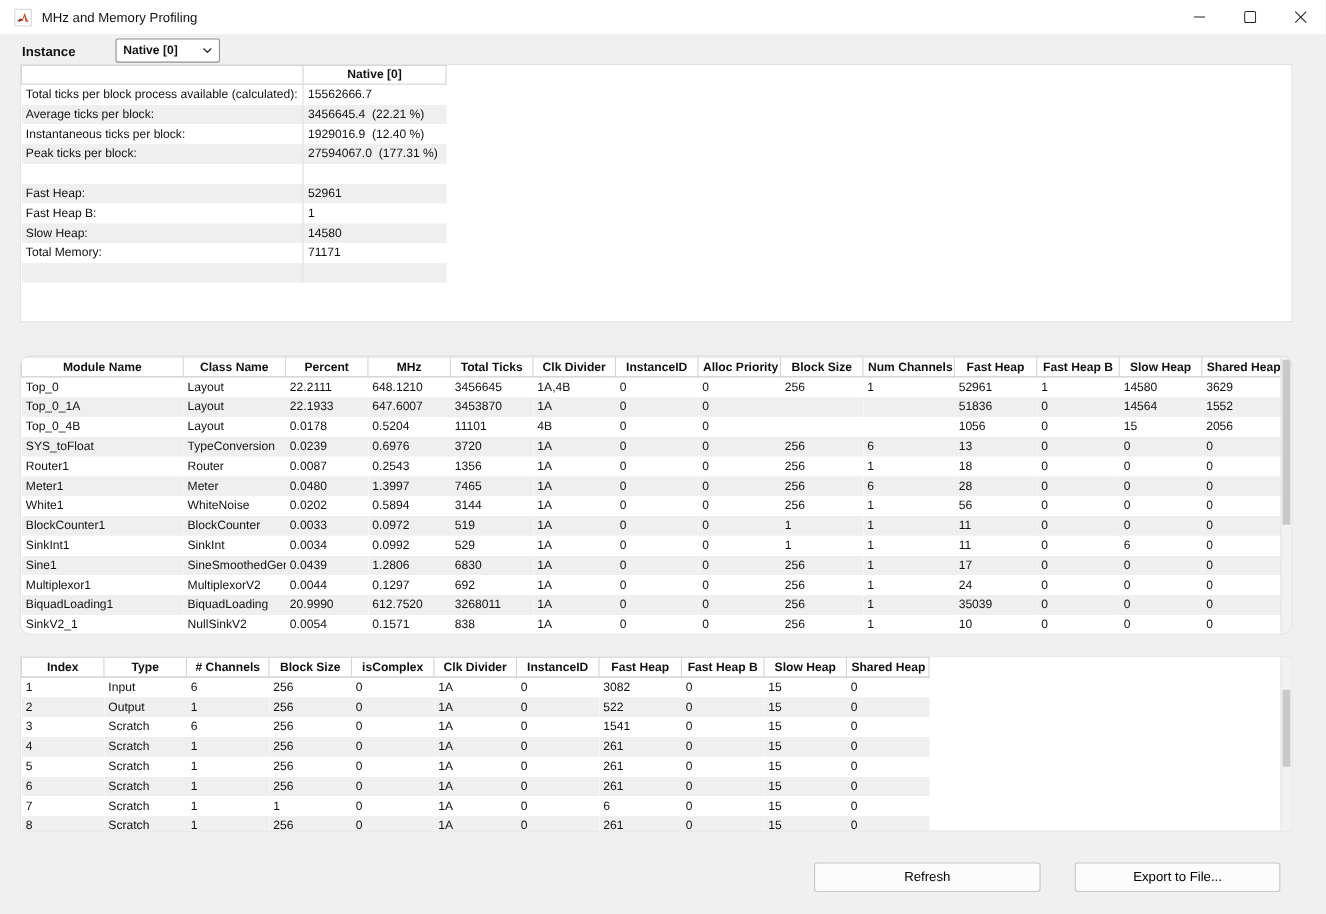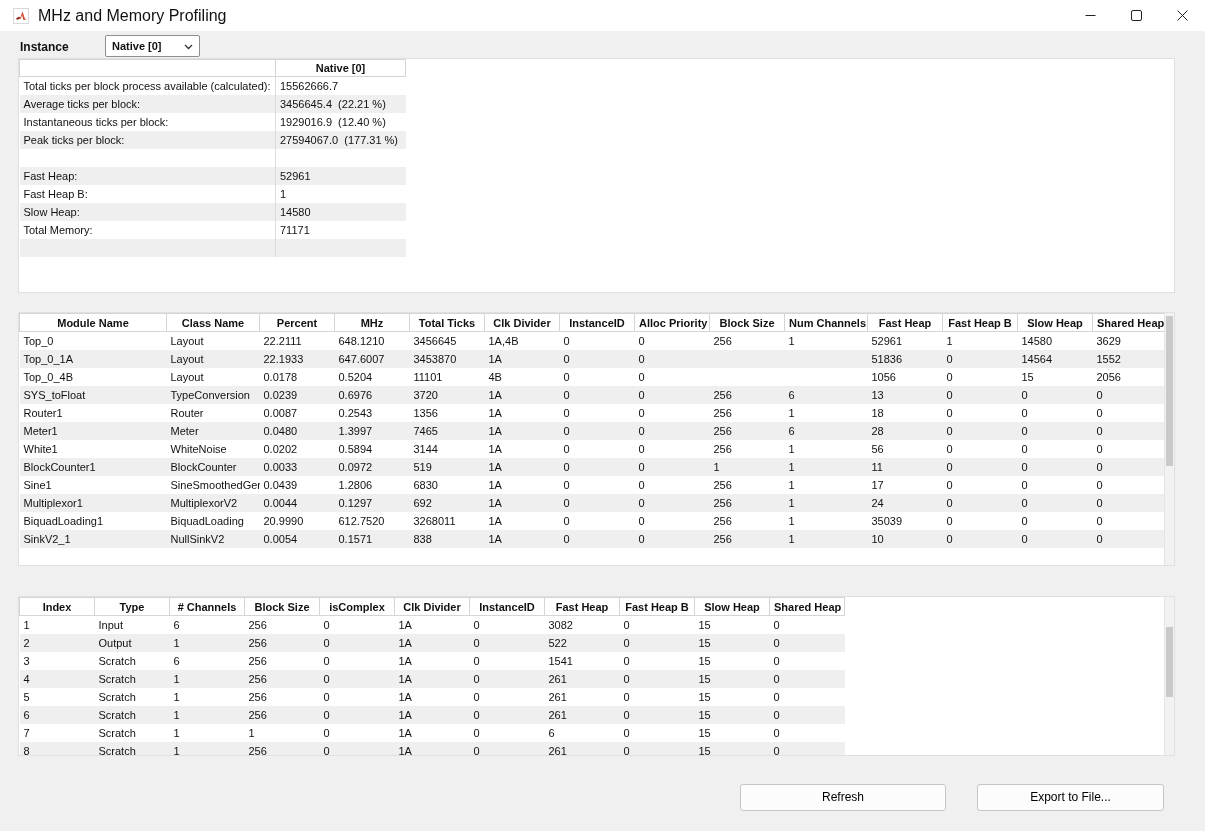--- a/index.html
+++ b/index.html
@@ -15,21 +15,21 @@
   
   .titlebar {
     position: absolute; top: 0; left: 0; width: 1205px; height: 31px;
     background: #ffffff; display: flex; align-items: center;
   }
   .app-icon {
     width: 16px; height: 16px; margin-left: 13px;
     border: 1px solid #d8d8d8; background: #fff;
     display: flex; align-items: center; justify-content: center;
   }
-  .title-text { font-size: 16px; margin-left: 9px; }
+  .title-text { font-size: 12px; margin-left: 9px; }
   .win-controls { margin-left: auto; display: flex; height: 100%; }
   .win-btn {
     width: 46px; height: 100%;
     display: flex; align-items: center; justify-content: center;
     cursor: default;
   }
 
   
   .instance-label {
     position: absolute; left: 20px; top: 40px;
@@ -41,21 +41,21 @@
     display: flex; align-items: center; justify-content: space-between;
     padding: 0 6px; font-size: 11px; font-weight: bold; cursor: default;
   }
 
   
   .panel {
     position: absolute; left: 18px; background: #ffffff;
     border: 1px solid #e0e0e0; overflow: hidden;
   }
   .summary-panel { top: 58px;  width: 1157px; height: 235px; }
-  .modules-panel { top: 312px; width: 1157px; height: 254px; }
+  .modules-panel { top: 323px; width: 1157px; height: 254px; border-radius: 10px; }
   .buffers-panel { top: 596px; width: 1157px; height: 160px; }
 
   
   table { border-collapse: collapse; table-layout: fixed; }
   th, td {
     font-size: 11px; height: 18px; padding: 0 4px;
     white-space: nowrap; overflow: hidden; text-align: left;
   }
   thead th {
     background: #ffffff; border: 1px solid #d5d5d5;
@@ -339,20 +339,36 @@
           <td class="c6">0</td>
           <td class="c7">0</td>
           <td class="c8">1</td>
           <td class="c9">1</td>
           <td class="c10">11</td>
           <td class="c11">0</td>
           <td class="c12">0</td>
           <td class="c13">0</td>
         </tr>
         <tr>
+          <td class="c0">SinkInt1</td>
+          <td class="c1">SinkInt</td>
+          <td class="c2">0.0034</td>
+          <td class="c3">0.0992</td>
+          <td class="c4">529</td>
+          <td class="c5">1A</td>
+          <td class="c6">0</td>
+          <td class="c7">0</td>
+          <td class="c8">1</td>
+          <td class="c9">1</td>
+          <td class="c10">11</td>
+          <td class="c11">0</td>
+          <td class="c12">6</td>
+          <td class="c13">0</td>
+        </tr>
+        <tr>
           <td class="c0">Sine1</td>
           <td class="c1">SineSmoothedGen</td>
           <td class="c2">0.0439</td>
           <td class="c3">1.2806</td>
           <td class="c4">6830</td>
           <td class="c5">1A</td>
           <td class="c6">0</td>
           <td class="c7">0</td>
           <td class="c8">256</td>
           <td class="c9">1</td>

